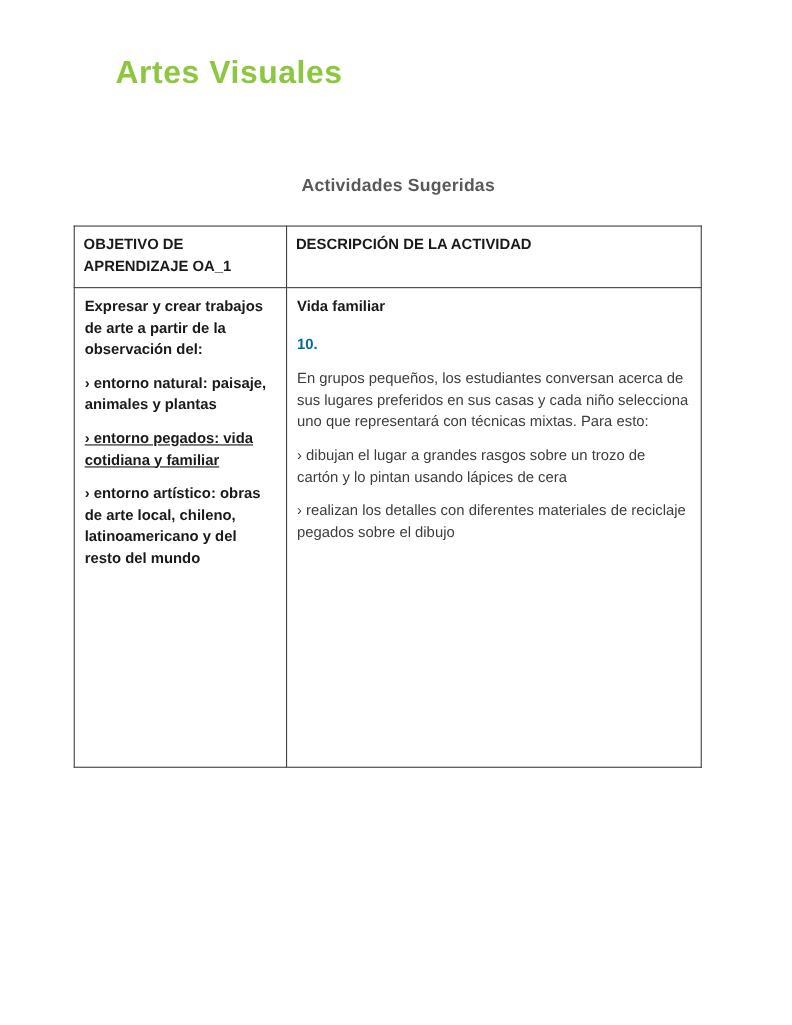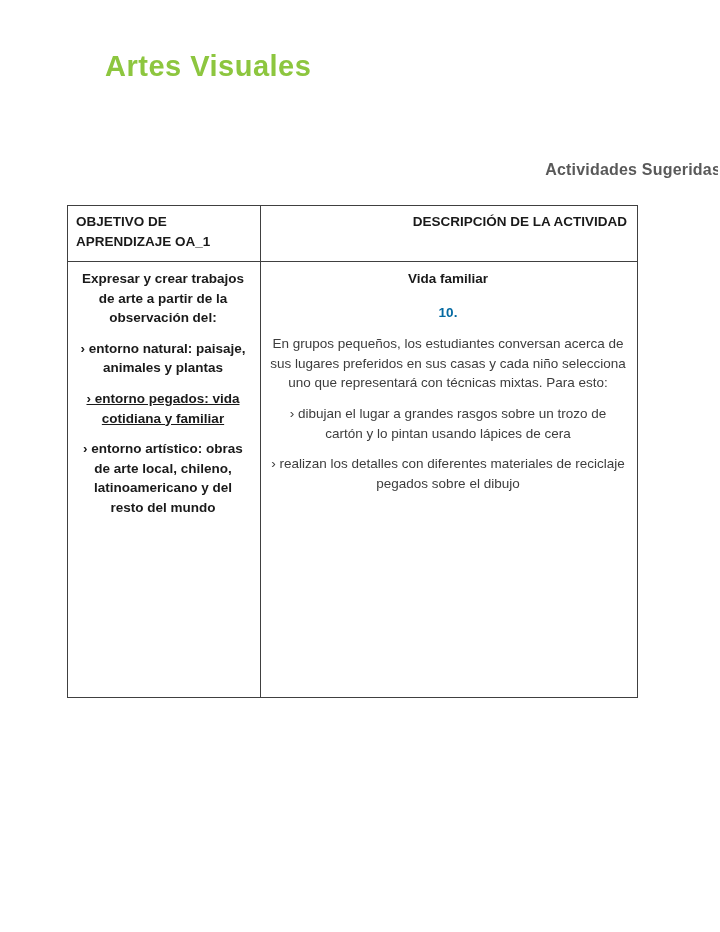--- a/index.html
+++ b/index.html
@@ -49,21 +49,21 @@
   .doc-header-right .oa-label {
     font-size: 18px;
     font-weight: bold;
     color: var(--accent);
     margin-top: 10px;
     padding-right: 4px;
   }
 
   
   .section-title {
-    text-align: right;
+    text-align: center;
     font-size: 16px;
     font-weight: bold;
     color: #595959;
     margin-top: 76px;
     letter-spacing: 0.2px;
   }
 
   
   .activity-table {
     position: absolute;
@@ -73,32 +73,31 @@
     border-collapse: collapse;
     table-layout: fixed;
   }
   .activity-table th,
   .activity-table td {
     border: 1px solid #404040;
     vertical-align: top;
     padding: 6px 10px 10px 8px;
     font-size: 13.5px;
     line-height: 1.45;
-    text-align: center;
   }
   .col-objective { width: 193px; }
   .col-description { width: 377px; }
 
   .activity-table th {
     font-weight: bold;
     color: #1a1a1a;
     height: 48px;
   }
   th.obj-head { text-align: left; }
-  th.desc-head { text-align: right; }
+  th.desc-head { text-align: left; }
 
   .body-cell { min-height: 436px; height: 436px; }
 
   .cell-objective p {
     font-weight: bold;
     color: #1a1a1a;
     margin-bottom: 11px;
   }
   .cell-objective p.underlined { text-decoration: underline; }
 

